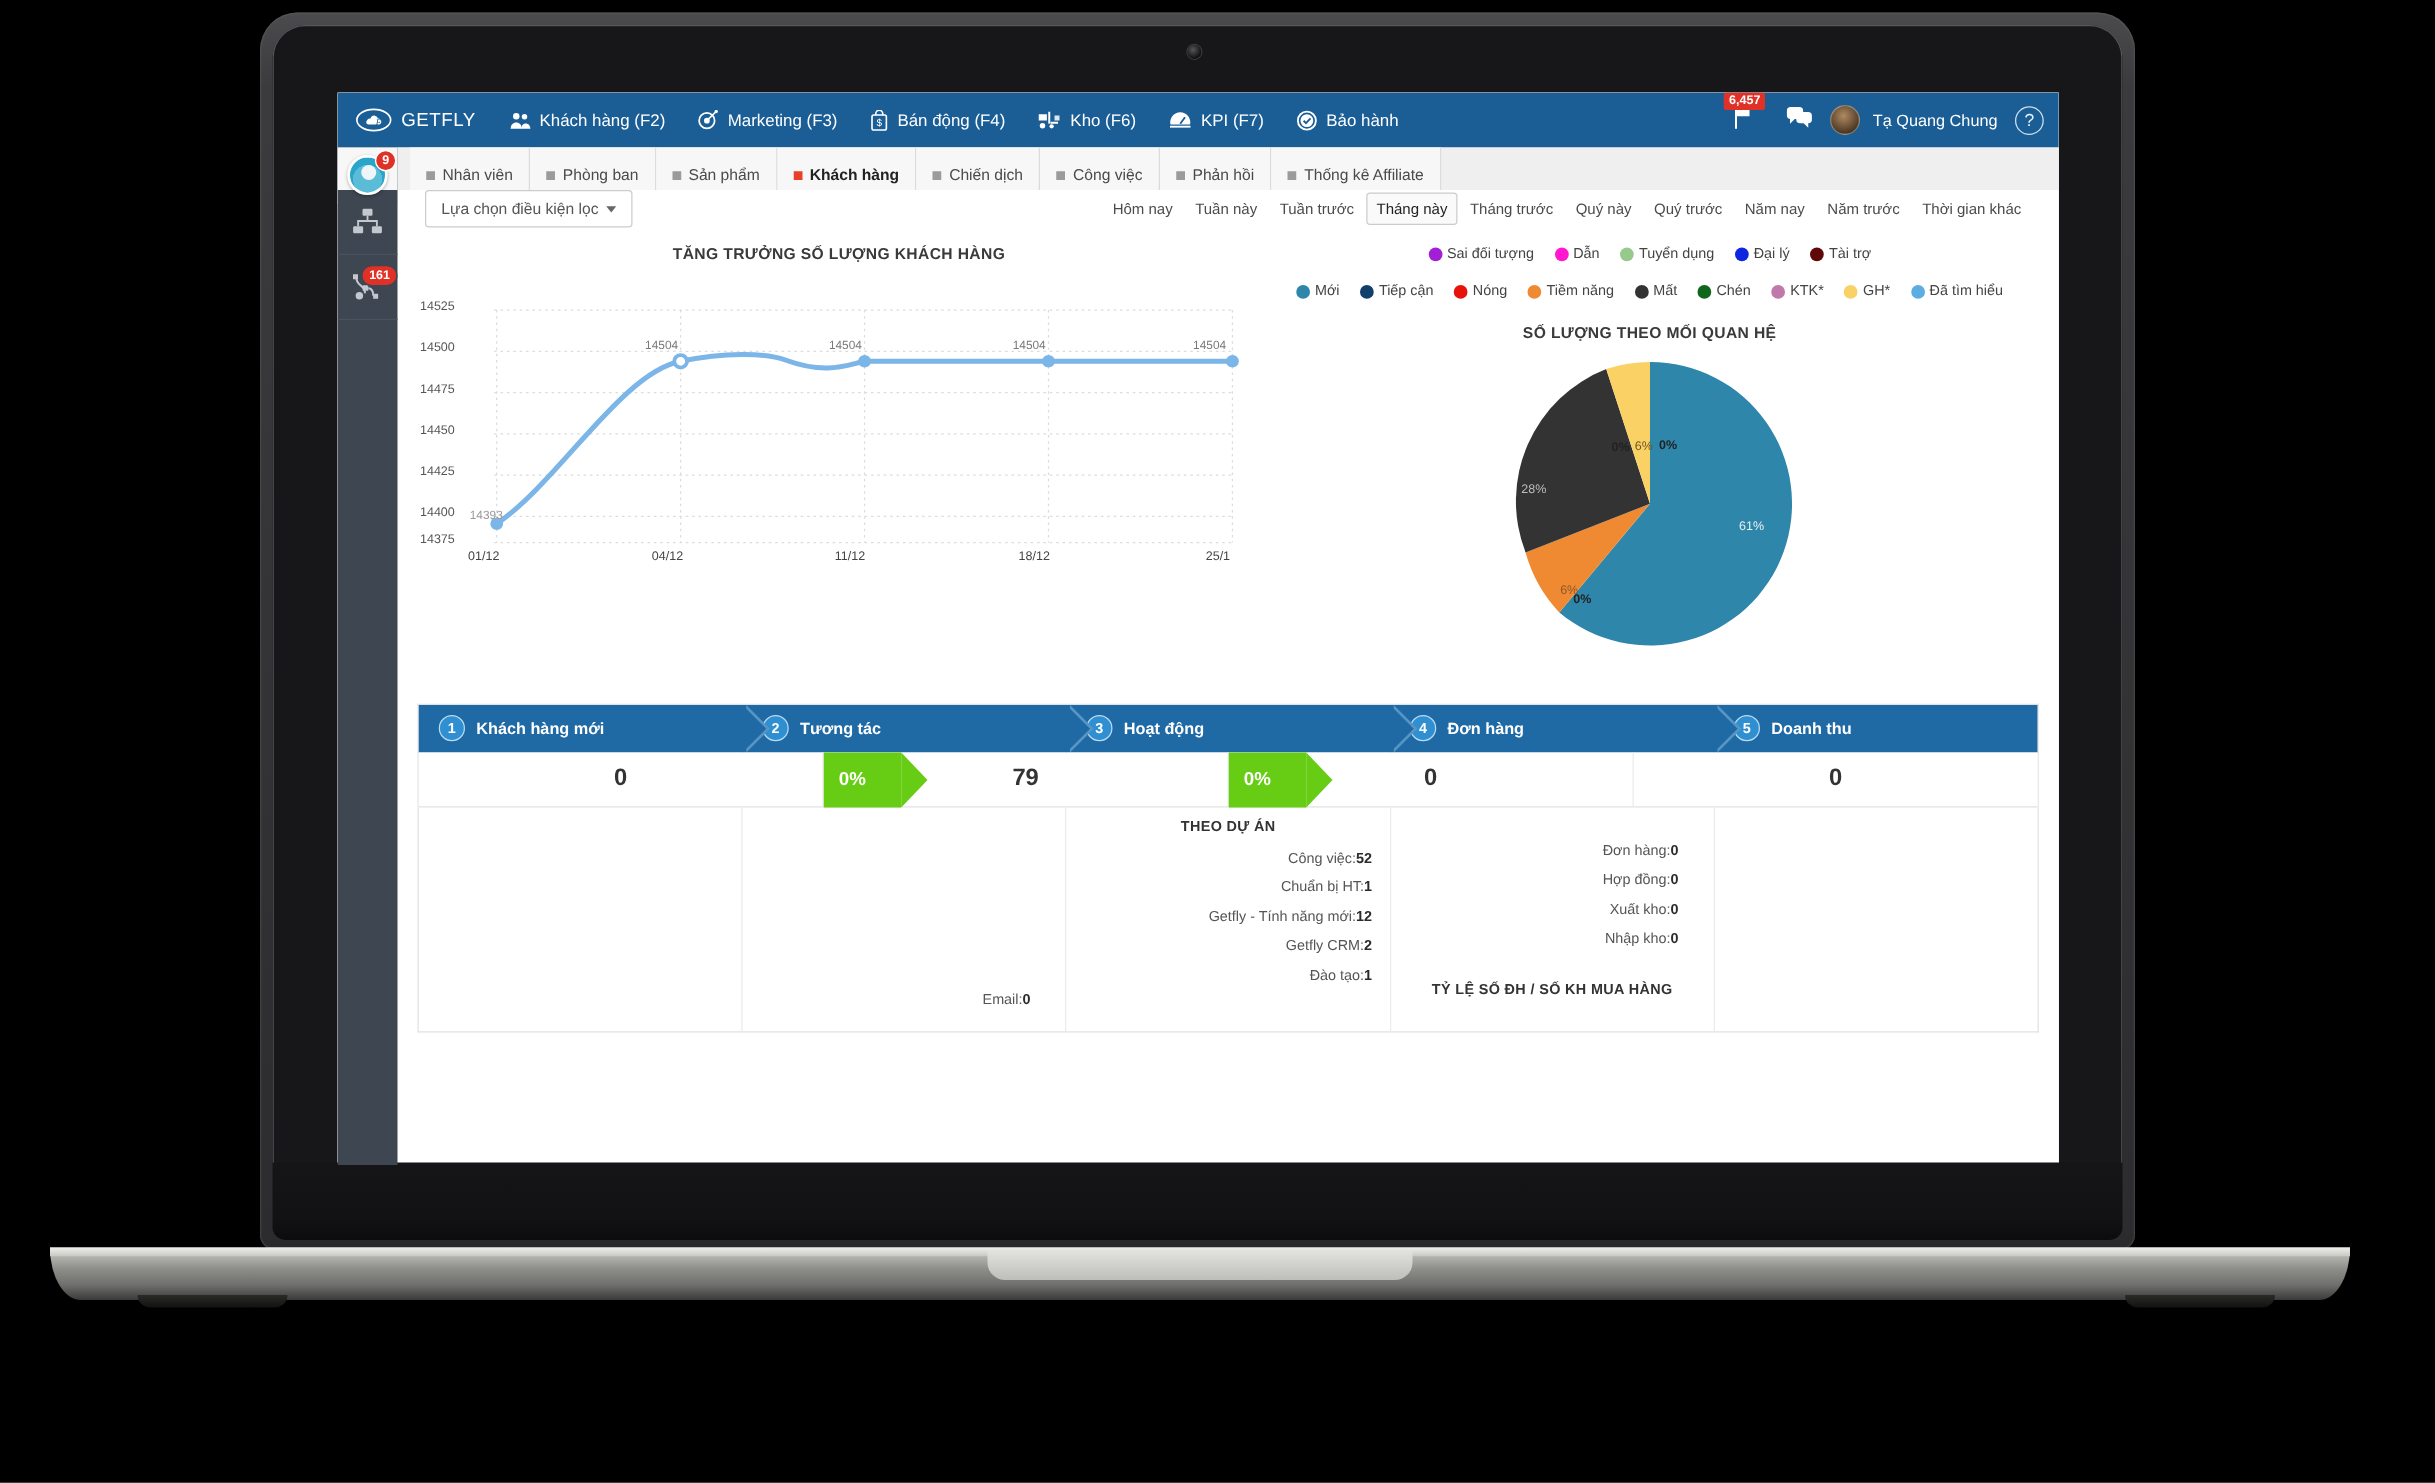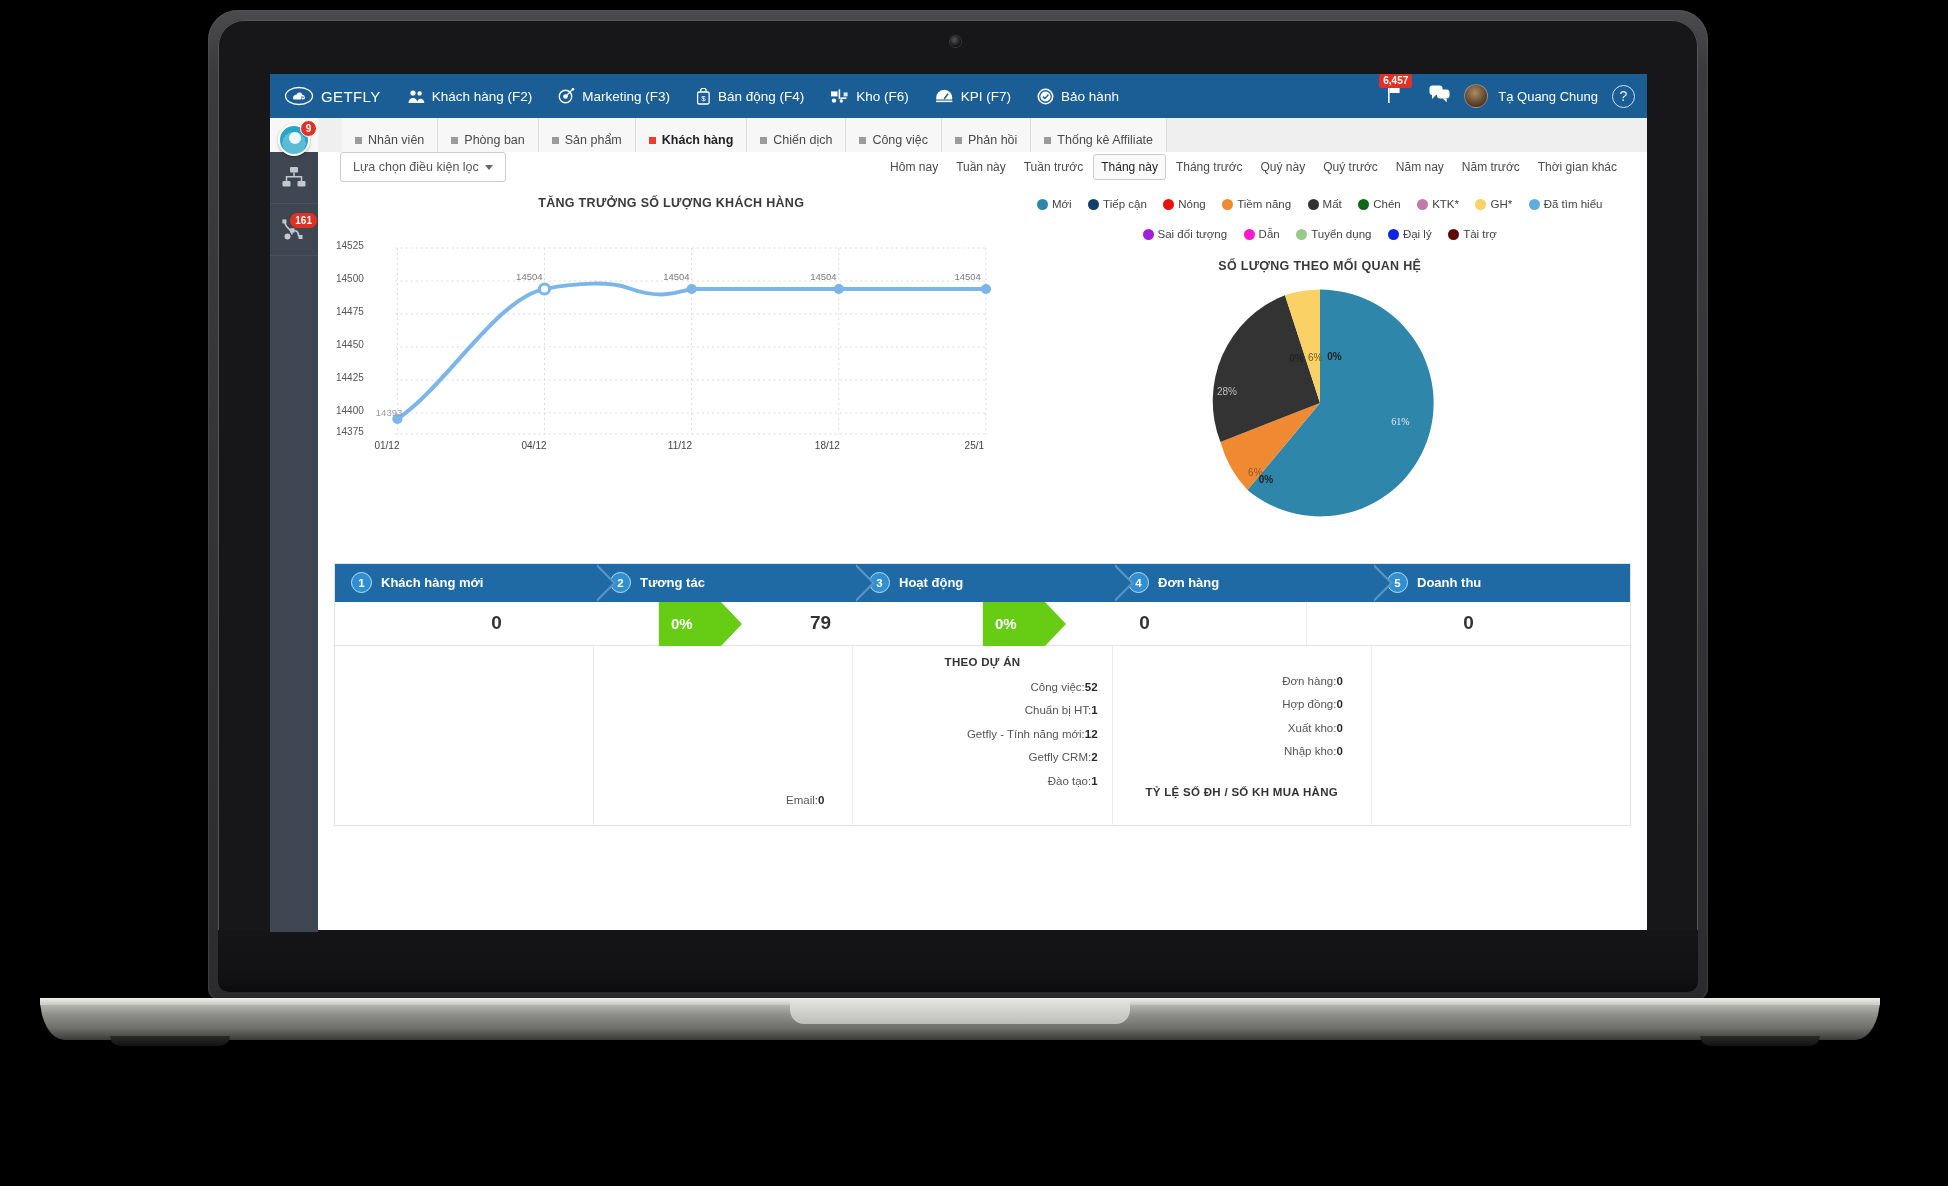--- a/index.html
+++ b/index.html
@@ -94,21 +94,21 @@
   .user-name { font-size: 13px; margin-right: 12px; }
   .help-circle {
     width: 23px; height: 23px; border-radius: 50%;
     border: 1.6px solid #cfe0ee; color:#e8f1f8; font-size: 14px;
     display:flex; align-items:center; justify-content:center; cursor:pointer;
   }
 
   
   .subnav {
     height: 45px; background: #efefef; border-bottom: 1px solid #d2d2d2;
-    display: flex; align-items: stretch; padding-left: 58px; margin-left: 14px;
+    display: flex; align-items: stretch; padding-left: 58px;
   }
   .subtab {
     display:flex; align-items:center; gap:6px; padding: 0 13px;
     font-size: 12.5px; color:#4a4a4a; background:#f7f7f7;
     border-right: 1px solid #dcdcdc; cursor: pointer; white-space: nowrap;
   }
   .subtab .sq { width: 7px; height: 7px; background: #9b9b9b; display:inline-block; }
   .subtab.active .sq { background: #e8402a; }
   .subtab.active { color: #222; font-weight: 600; }
 
@@ -181,21 +181,21 @@
   .line-svg { width: 100%; height: 100%; display:block; }
 
   .legend { text-align: center; padding: 2px 4px 0 4px; }
   .legend-row { line-height: 1.9; }
   .legend-item { display: inline-flex; align-items: center; gap: 4px; margin: 0 6px; font-size: 11.5px; color: #444; }
   .legend-dot { width: 11px; height: 11px; border-radius: 50%; display:inline-block; }
 
   .pie-wrap { position: relative; height: 270px; display: flex; justify-content: center; align-items: flex-start; margin-top: 4px;}
   .pie-label { position: absolute; font-size: 10px; color: #5a5a5a; }
   .pie-label.dark { color: #222; font-weight: 700; }
-  .pie-label.light { color: #e8eef2; font-family: Liberation Serif, serif; }
+  .pie-label.light { color: #e8eef2; }
 
   
   .funnel { margin: 16px 16px 0 16px; border: 1px solid #e2e2e2; border-bottom: none;}
   .funnel-head { display: flex; background: #1f6aa5; height: 38px; }
   .fstep {
     flex: 1; position: relative; display: flex; align-items: center;
     gap: 9px; padding-left: 16px; color: #fff; font-size: 13px; font-weight: 700;
   }
   .fstep:not(:last-child)::after {
     content: ""; position: absolute; right: -19px; top: 0; width: 0; height: 0;
@@ -479,20 +479,42 @@
                 <span style="position:absolute;left:71.3%;top:214px;font-size:10px;color:#444;">18/12</span>
                 <span style="position:absolute;left:93.5%;top:214px;font-size:10px;color:#444;">25/1</span>
               </div>
             </div>
           </div>
 
           <div class="chart-right">
             <div class="legend">
               <div class="legend-row">
                 <span class="legend-item">
+                    <i class="legend-dot" style="background:#a31fd6"></i>
+                    <span>Sai đối tượng</span>
+                  </span>
+                <span class="legend-item">
+                    <i class="legend-dot" style="background:#ff18d0"></i>
+                    <span>Dẫn</span>
+                  </span>
+                <span class="legend-item">
+                    <i class="legend-dot" style="background:#96c98a"></i>
+                    <span>Tuyển dụng</span>
+                  </span>
+                <span class="legend-item">
+                    <i class="legend-dot" style="background:#0f26e0"></i>
+                    <span>Đại lý</span>
+                  </span>
+                <span class="legend-item">
+                    <i class="legend-dot" style="background:#5f0808"></i>
+                    <span>Tài trợ</span>
+                  </span>
+              </div>
+              <div class="legend-row">
+                <span class="legend-item">
                     <i class="legend-dot" style="background:#2e86ab"></i>
                     <span>Mới</span>
                   </span>
                 <span class="legend-item">
                     <i class="legend-dot" style="background:#10406b"></i>
                     <span>Tiếp cận</span>
                   </span>
                 <span class="legend-item">
                     <i class="legend-dot" style="background:#e8120c"></i>
                     <span>Nóng</span>
@@ -513,42 +535,20 @@
                     <i class="legend-dot" style="background:#c178ab"></i>
                     <span>KTK*</span>
                   </span>
                 <span class="legend-item">
                     <i class="legend-dot" style="background:#f9d165"></i>
                     <span>GH*</span>
                   </span>
                 <span class="legend-item">
                     <i class="legend-dot" style="background:#5dade2"></i>
                     <span>Đã tìm hiểu</span>
-                  </span>
-              </div>
-              <div class="legend-row">
-                <span class="legend-item">
-                    <i class="legend-dot" style="background:#a31fd6"></i>
-                    <span>Sai đối tượng</span>
-                  </span>
-                <span class="legend-item">
-                    <i class="legend-dot" style="background:#ff18d0"></i>
-                    <span>Dẫn</span>
-                  </span>
-                <span class="legend-item">
-                    <i class="legend-dot" style="background:#96c98a"></i>
-                    <span>Tuyển dụng</span>
-                  </span>
-                <span class="legend-item">
-                    <i class="legend-dot" style="background:#0f26e0"></i>
-                    <span>Đại lý</span>
-                  </span>
-                <span class="legend-item">
-                    <i class="legend-dot" style="background:#5f0808"></i>
-                    <span>Tài trợ</span>
                   </span>
               </div>
             </div>
 
             <div class="chart-title">SỐ LƯỢNG THEO MỐI QUAN HỆ</div>
 
             <div class="pie-wrap">
               <svg width="252" height="252" viewBox="0 0 200 200">
 
                 <path d="M100,100 L100,10 A90,90 0 1,1 42.4,169 Z" fill="#2e86ab"></path>

